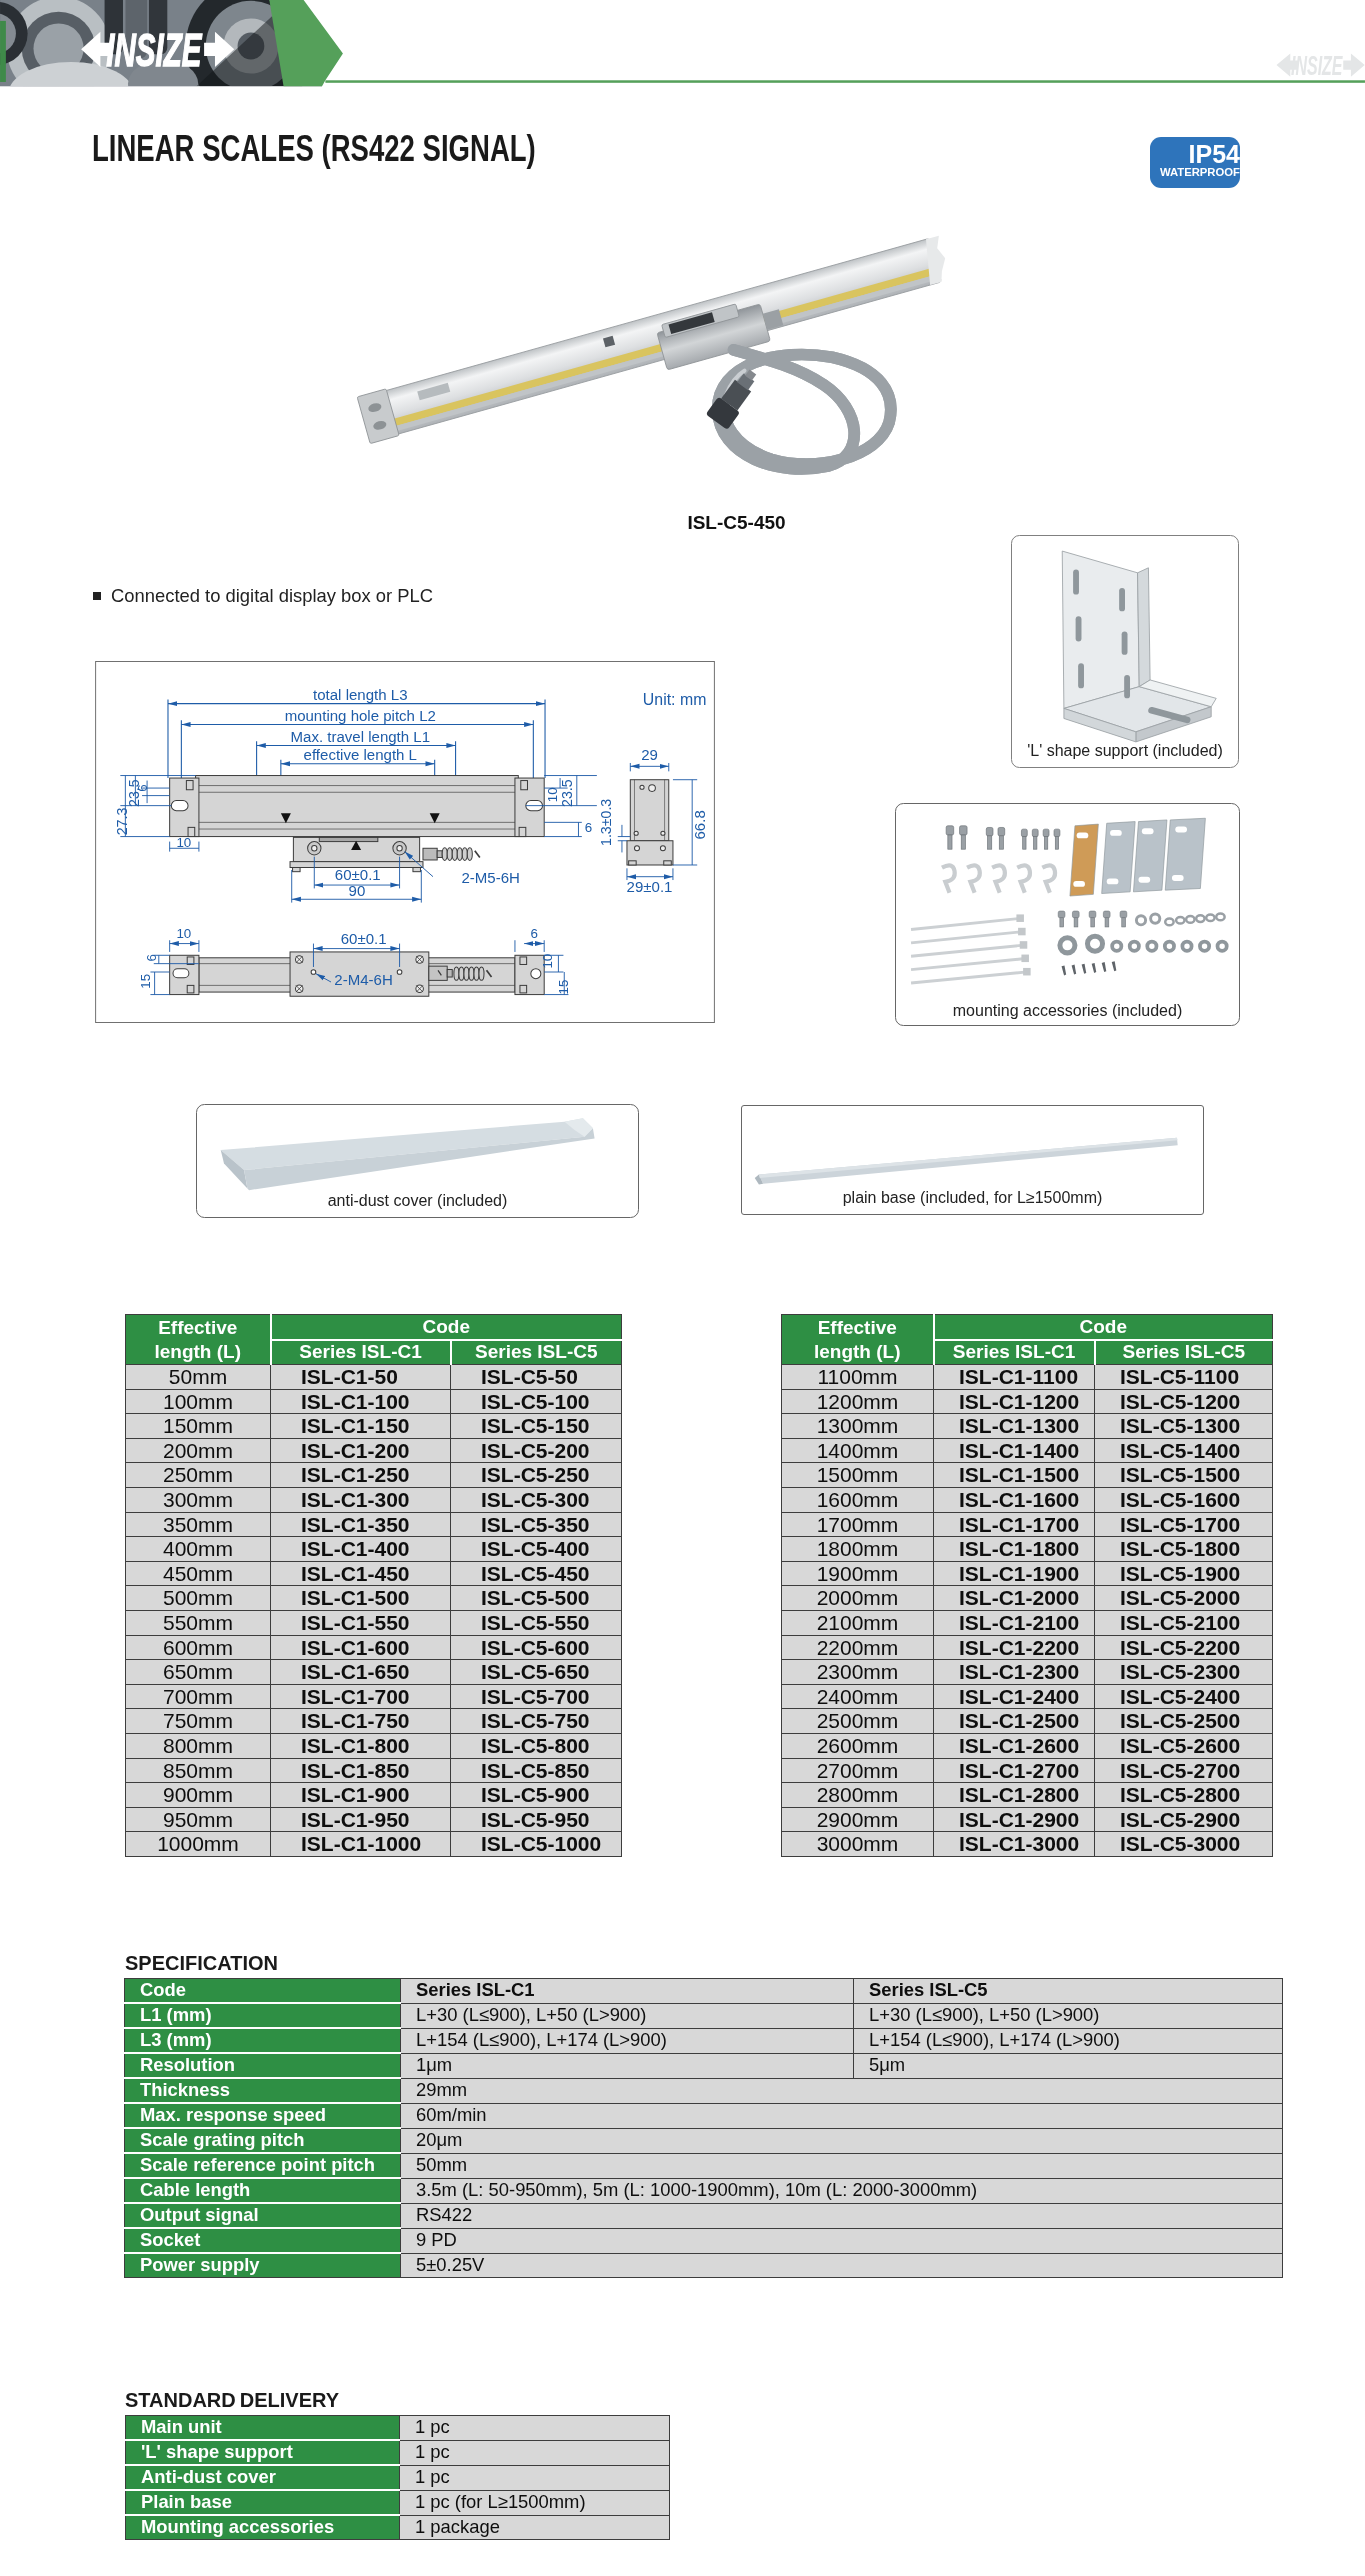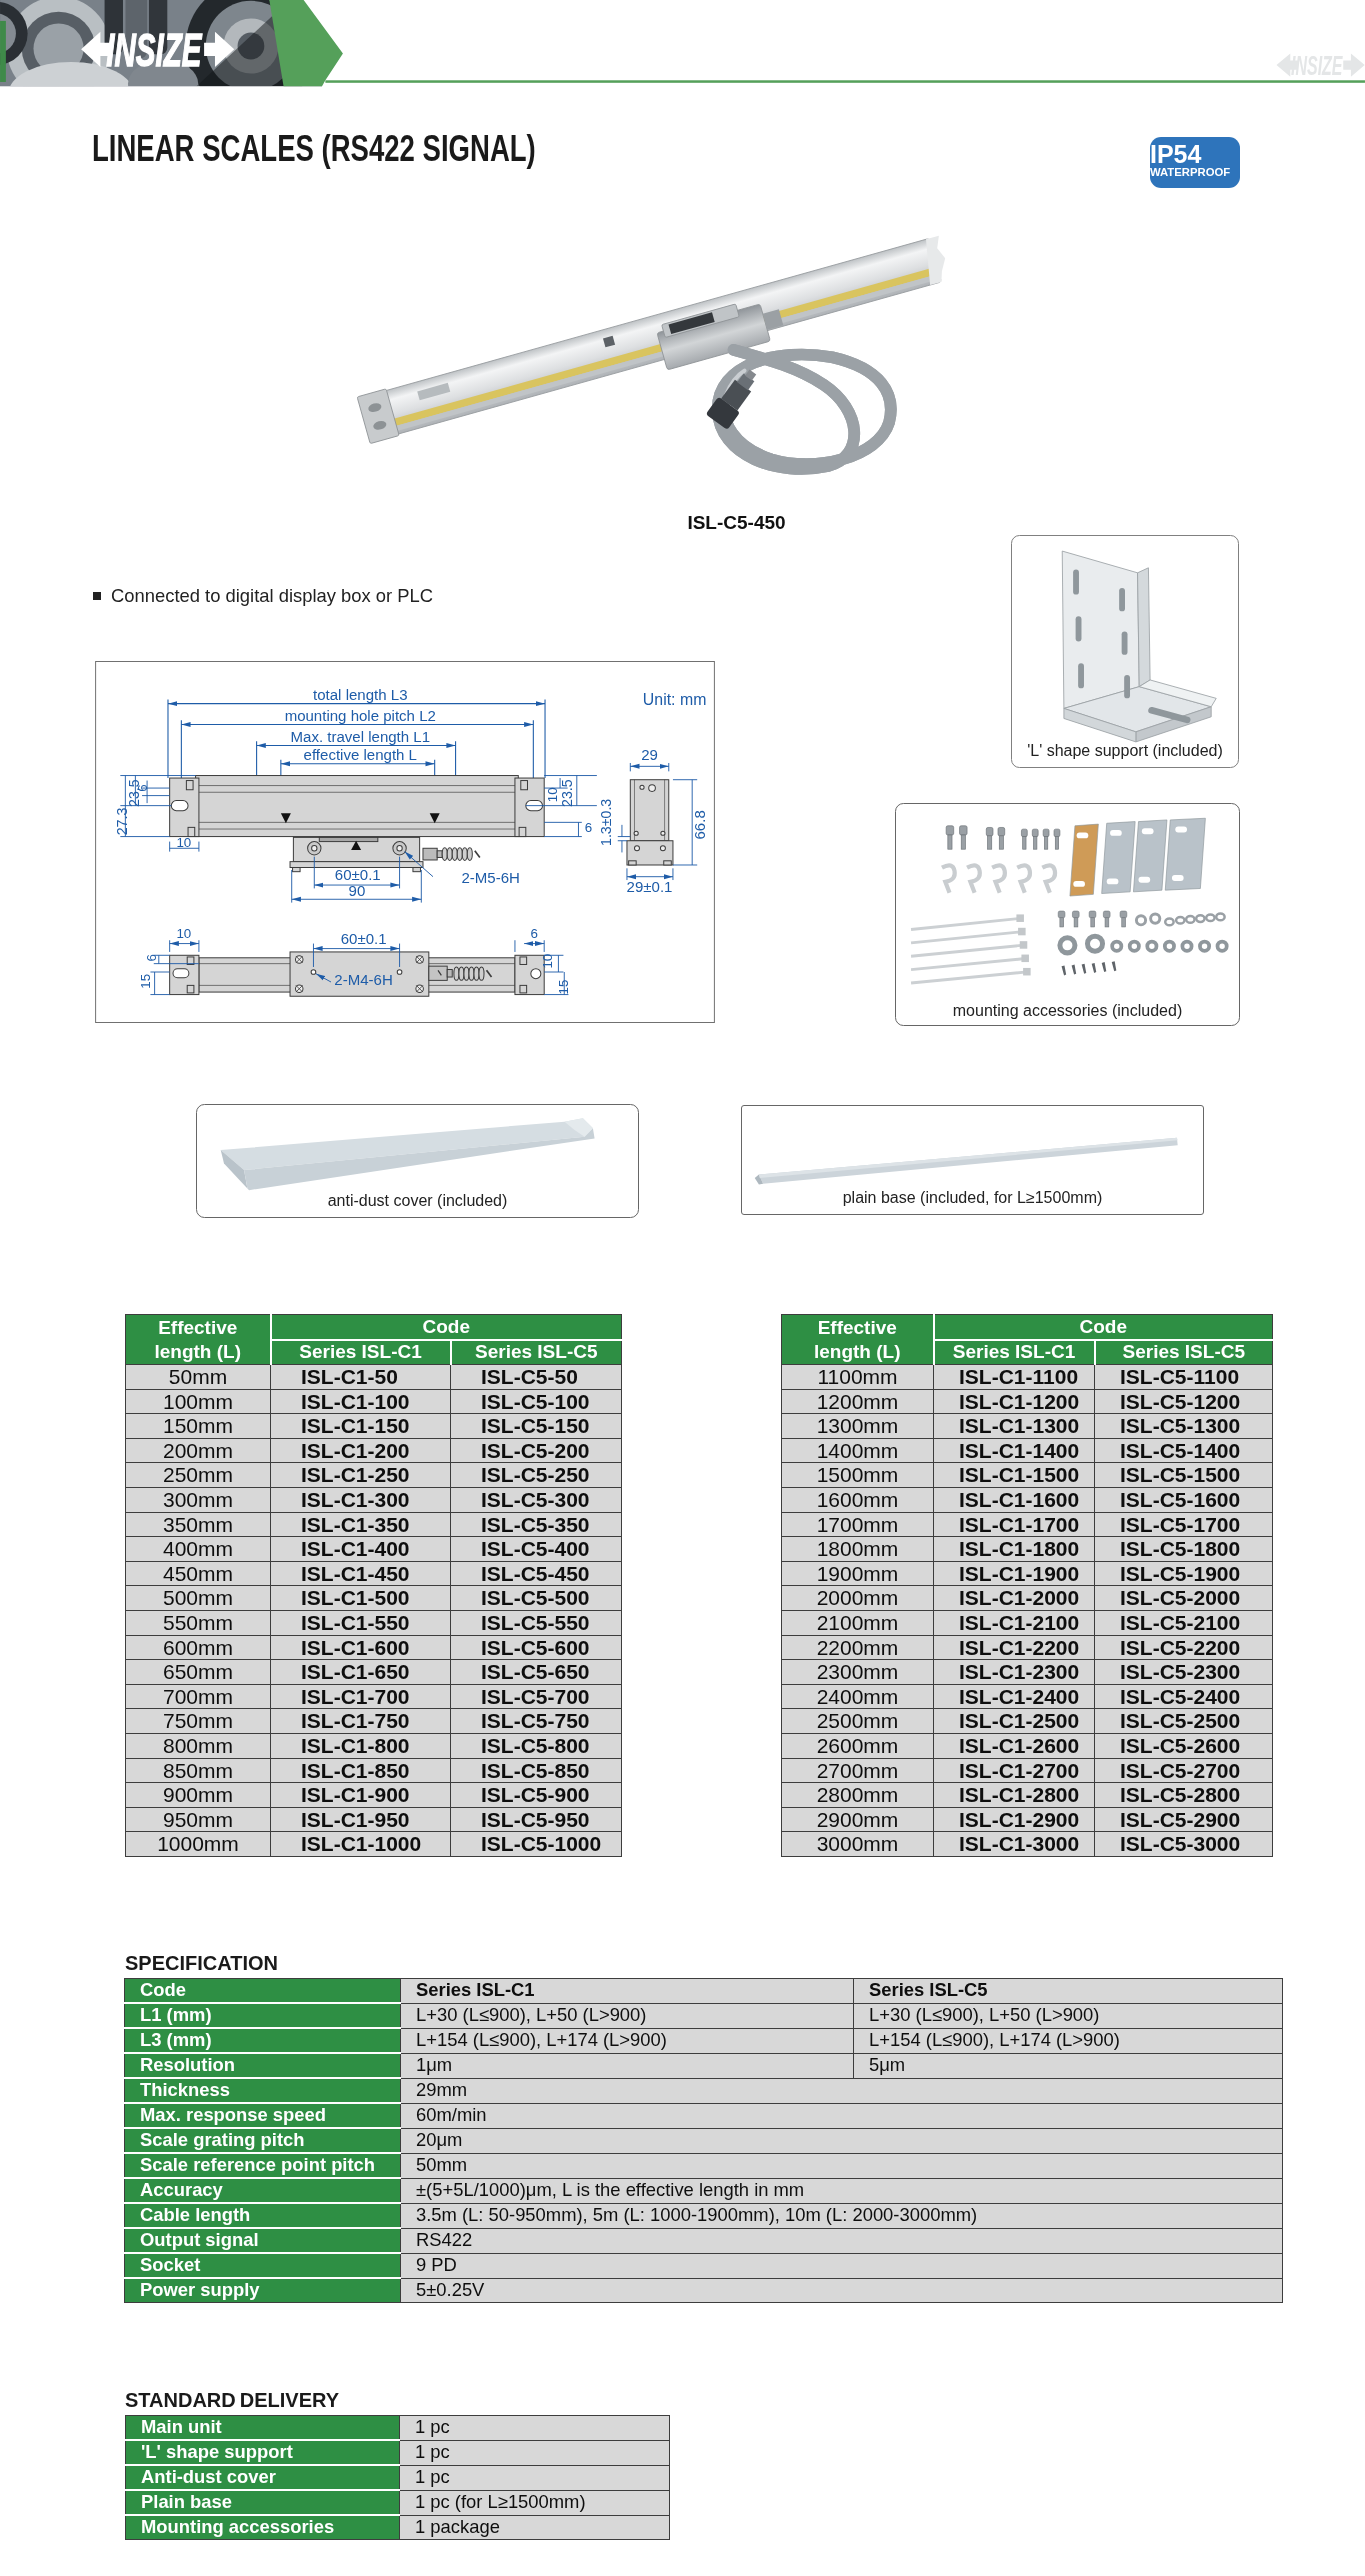--- a/index.html
+++ b/index.html
@@ -67,21 +67,21 @@
 </svg>
 
 <svg class="abs" style="left:1266px;top:49px" width="100" height="33" viewBox="0 0 127 43">
   <polygon points="12,21 30,6 30,15 40,15 40,27 30,27 30,36" fill="#e4e6e7"></polygon>
   <polygon points="127,21 109,6 109,15 99,15 99,27 109,27 109,36" fill="#e4e6e7"></polygon>
   <text x="31" y="34" font-family="Liberation Sans, sans-serif" font-size="37" font-weight="bold" font-style="italic" fill="#e4e6e7" textLength="67" lengthAdjust="spacingAndGlyphs">INSIZE</text>
 </svg>
 
 <h1 class="abs" style="left:92px;top:128px;transform:scaleX(0.765);transform-origin:0 0;">LINEAR SCALES (RS422 SIGNAL)</h1>
 
-<div class="abs" style="left:1150px;top:137px;width:90px;height:51px;background:#2e74bb;border-radius:11px;color:#fff;text-align:left;">
+<div class="abs" style="left:1150px;top:137px;width:90px;height:51px;background:#2e74bb;border-radius:11px;color:#fff;text-align:right;">
   <div style="font-size:25px;font-weight:bold;line-height:22.6px;margin-top:5.9px;">IP54</div>
   <div style="font-size:11.3px;font-weight:bold;line-height:11.7px;margin-top:1.7px;">WATERPROOF</div>
 </div>
 
 <svg class="abs" style="left:318px;top:209px" width="694" height="310" viewBox="0 0 830 370">
   <defs>
     <linearGradient id="bar" x1="0" y1="0" x2="0" y2="1">
       <stop offset="0" stop-color="#bec2c5"></stop>
         <stop offset="0.22" stop-color="#f3f4f5"></stop>
         <stop offset="0.55" stop-color="#dddfe1"></stop>
@@ -835,24 +835,20 @@
         </tr>
   <tr>
           <td class="lbl">Scale grating pitch</td>
           <td class="val" colspan="2">20μm</td>
         </tr>
   <tr>
           <td class="lbl">Scale reference point pitch</td>
           <td class="val" colspan="2">50mm</td>
         </tr>
   <tr>
-          <td class="lbl">Accuracy</td>
-          <td class="val" colspan="2">±(5+5L/1000)μm, L is the effective length in mm</td>
-        </tr>
-  <tr>
           <td class="lbl">Cable length</td>
           <td class="val" colspan="2">3.5m (L: 50-950mm), 5m (L: 1000-1900mm), 10m (L: 2000-3000mm)</td>
         </tr>
   <tr>
           <td class="lbl">Output signal</td>
           <td class="val" colspan="2">RS422</td>
         </tr>
   <tr>
           <td class="lbl">Socket</td>
           <td class="val" colspan="2">9 PD</td>

